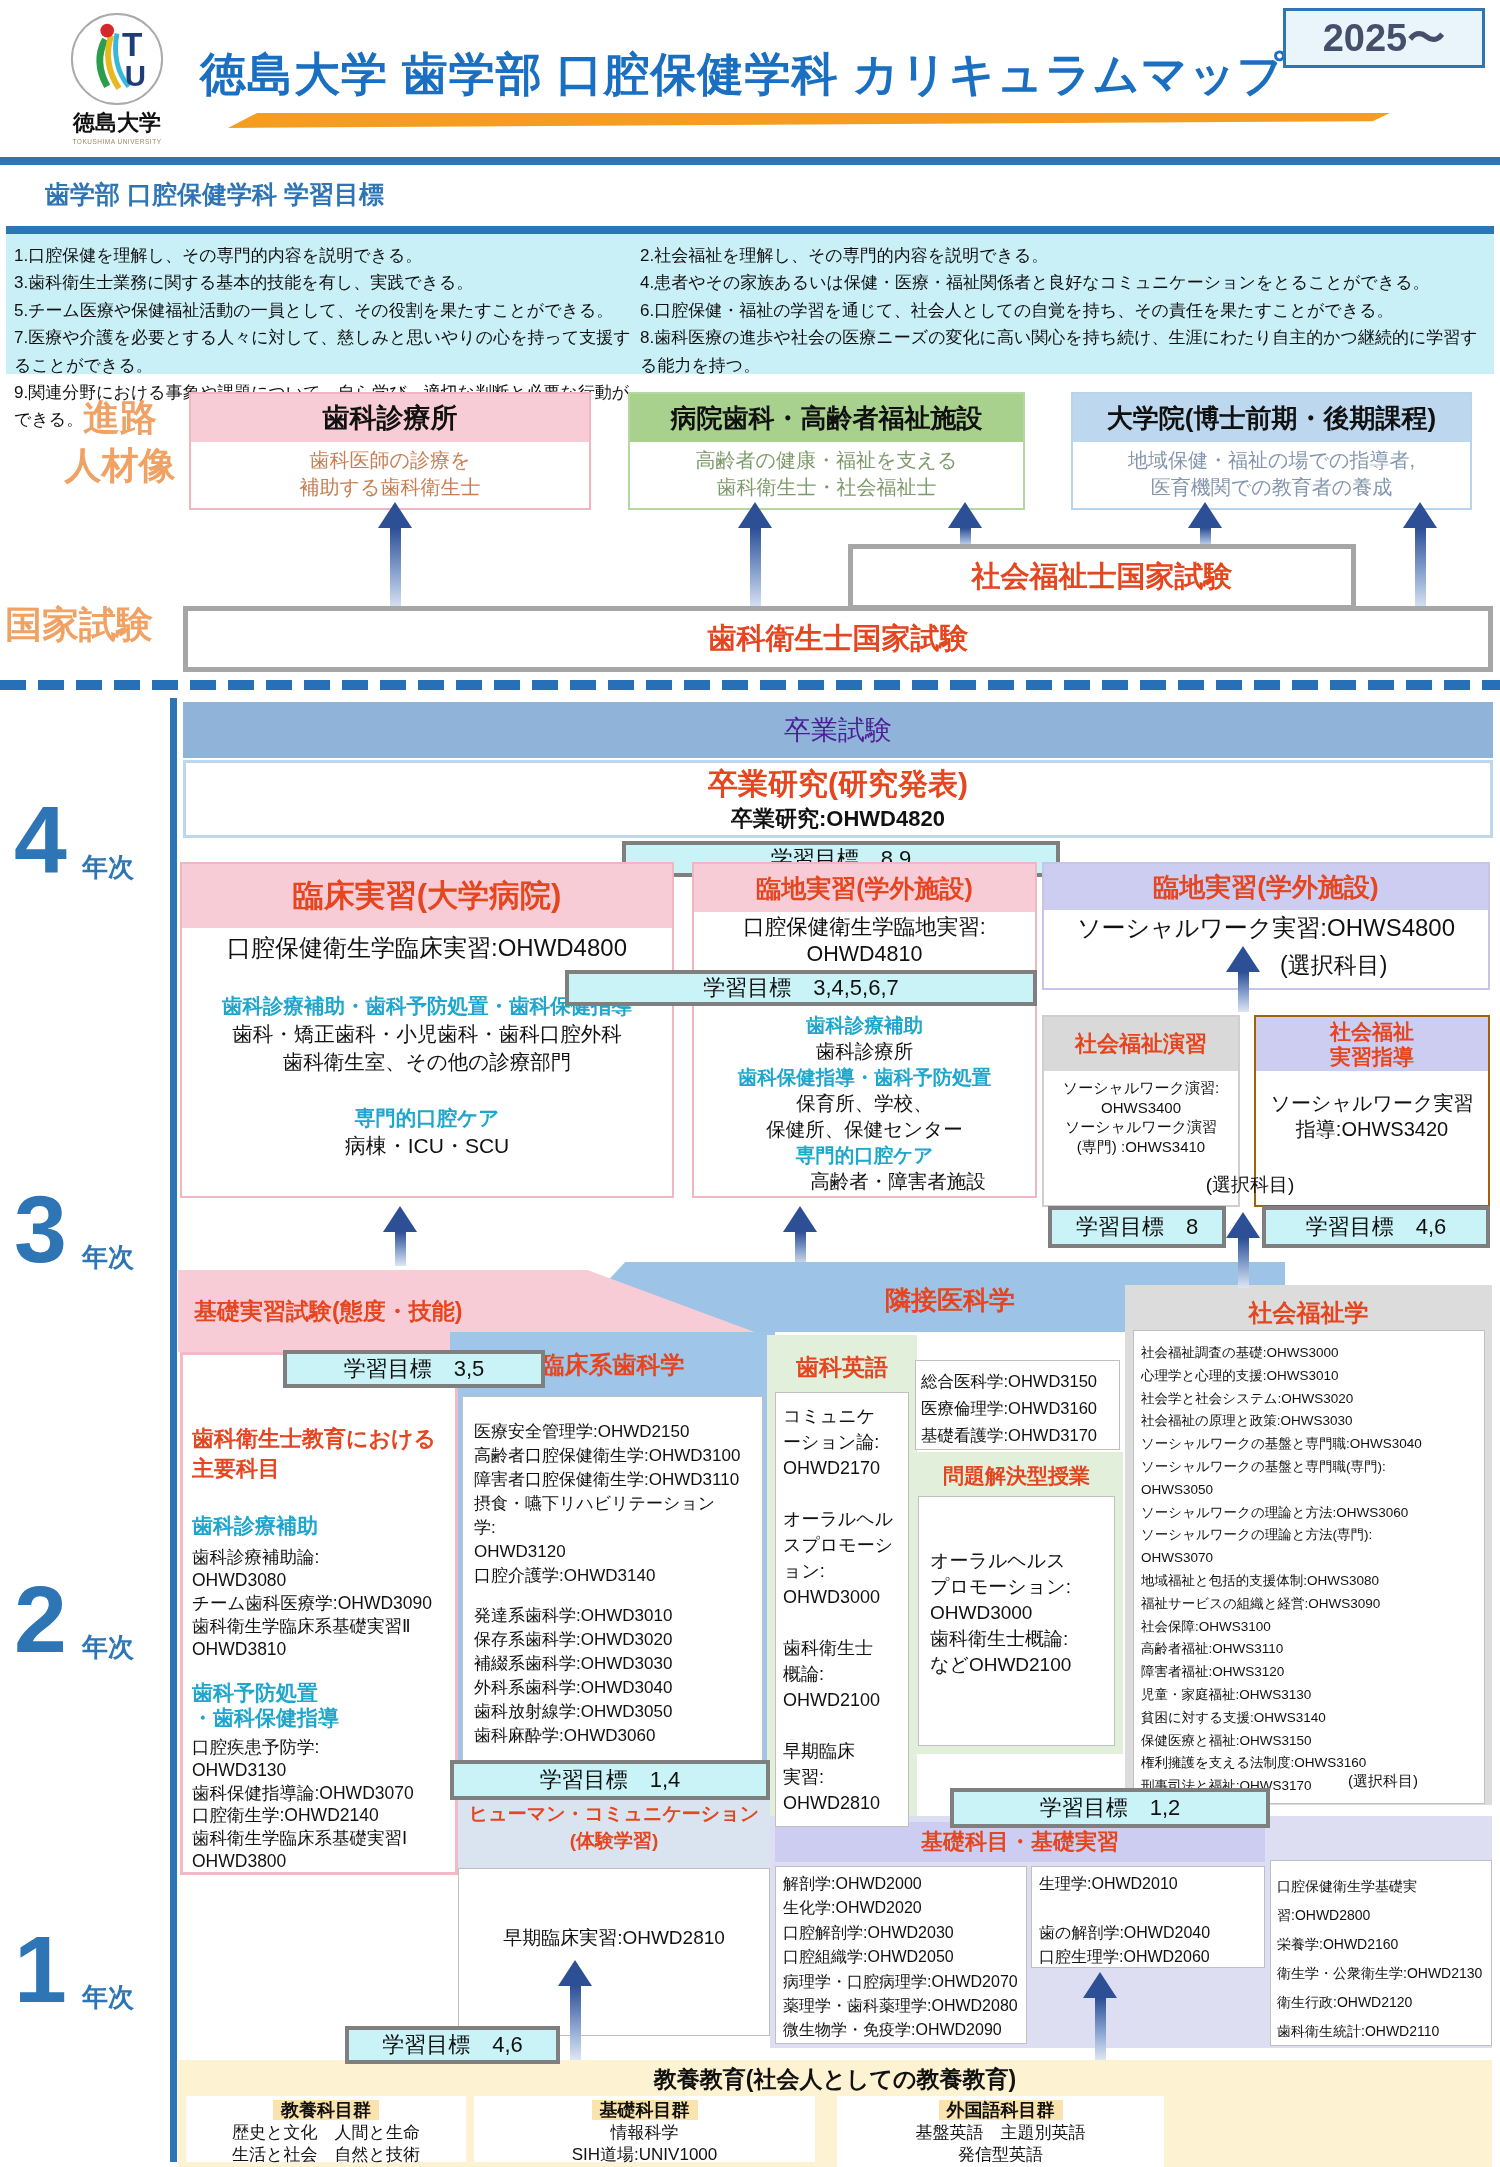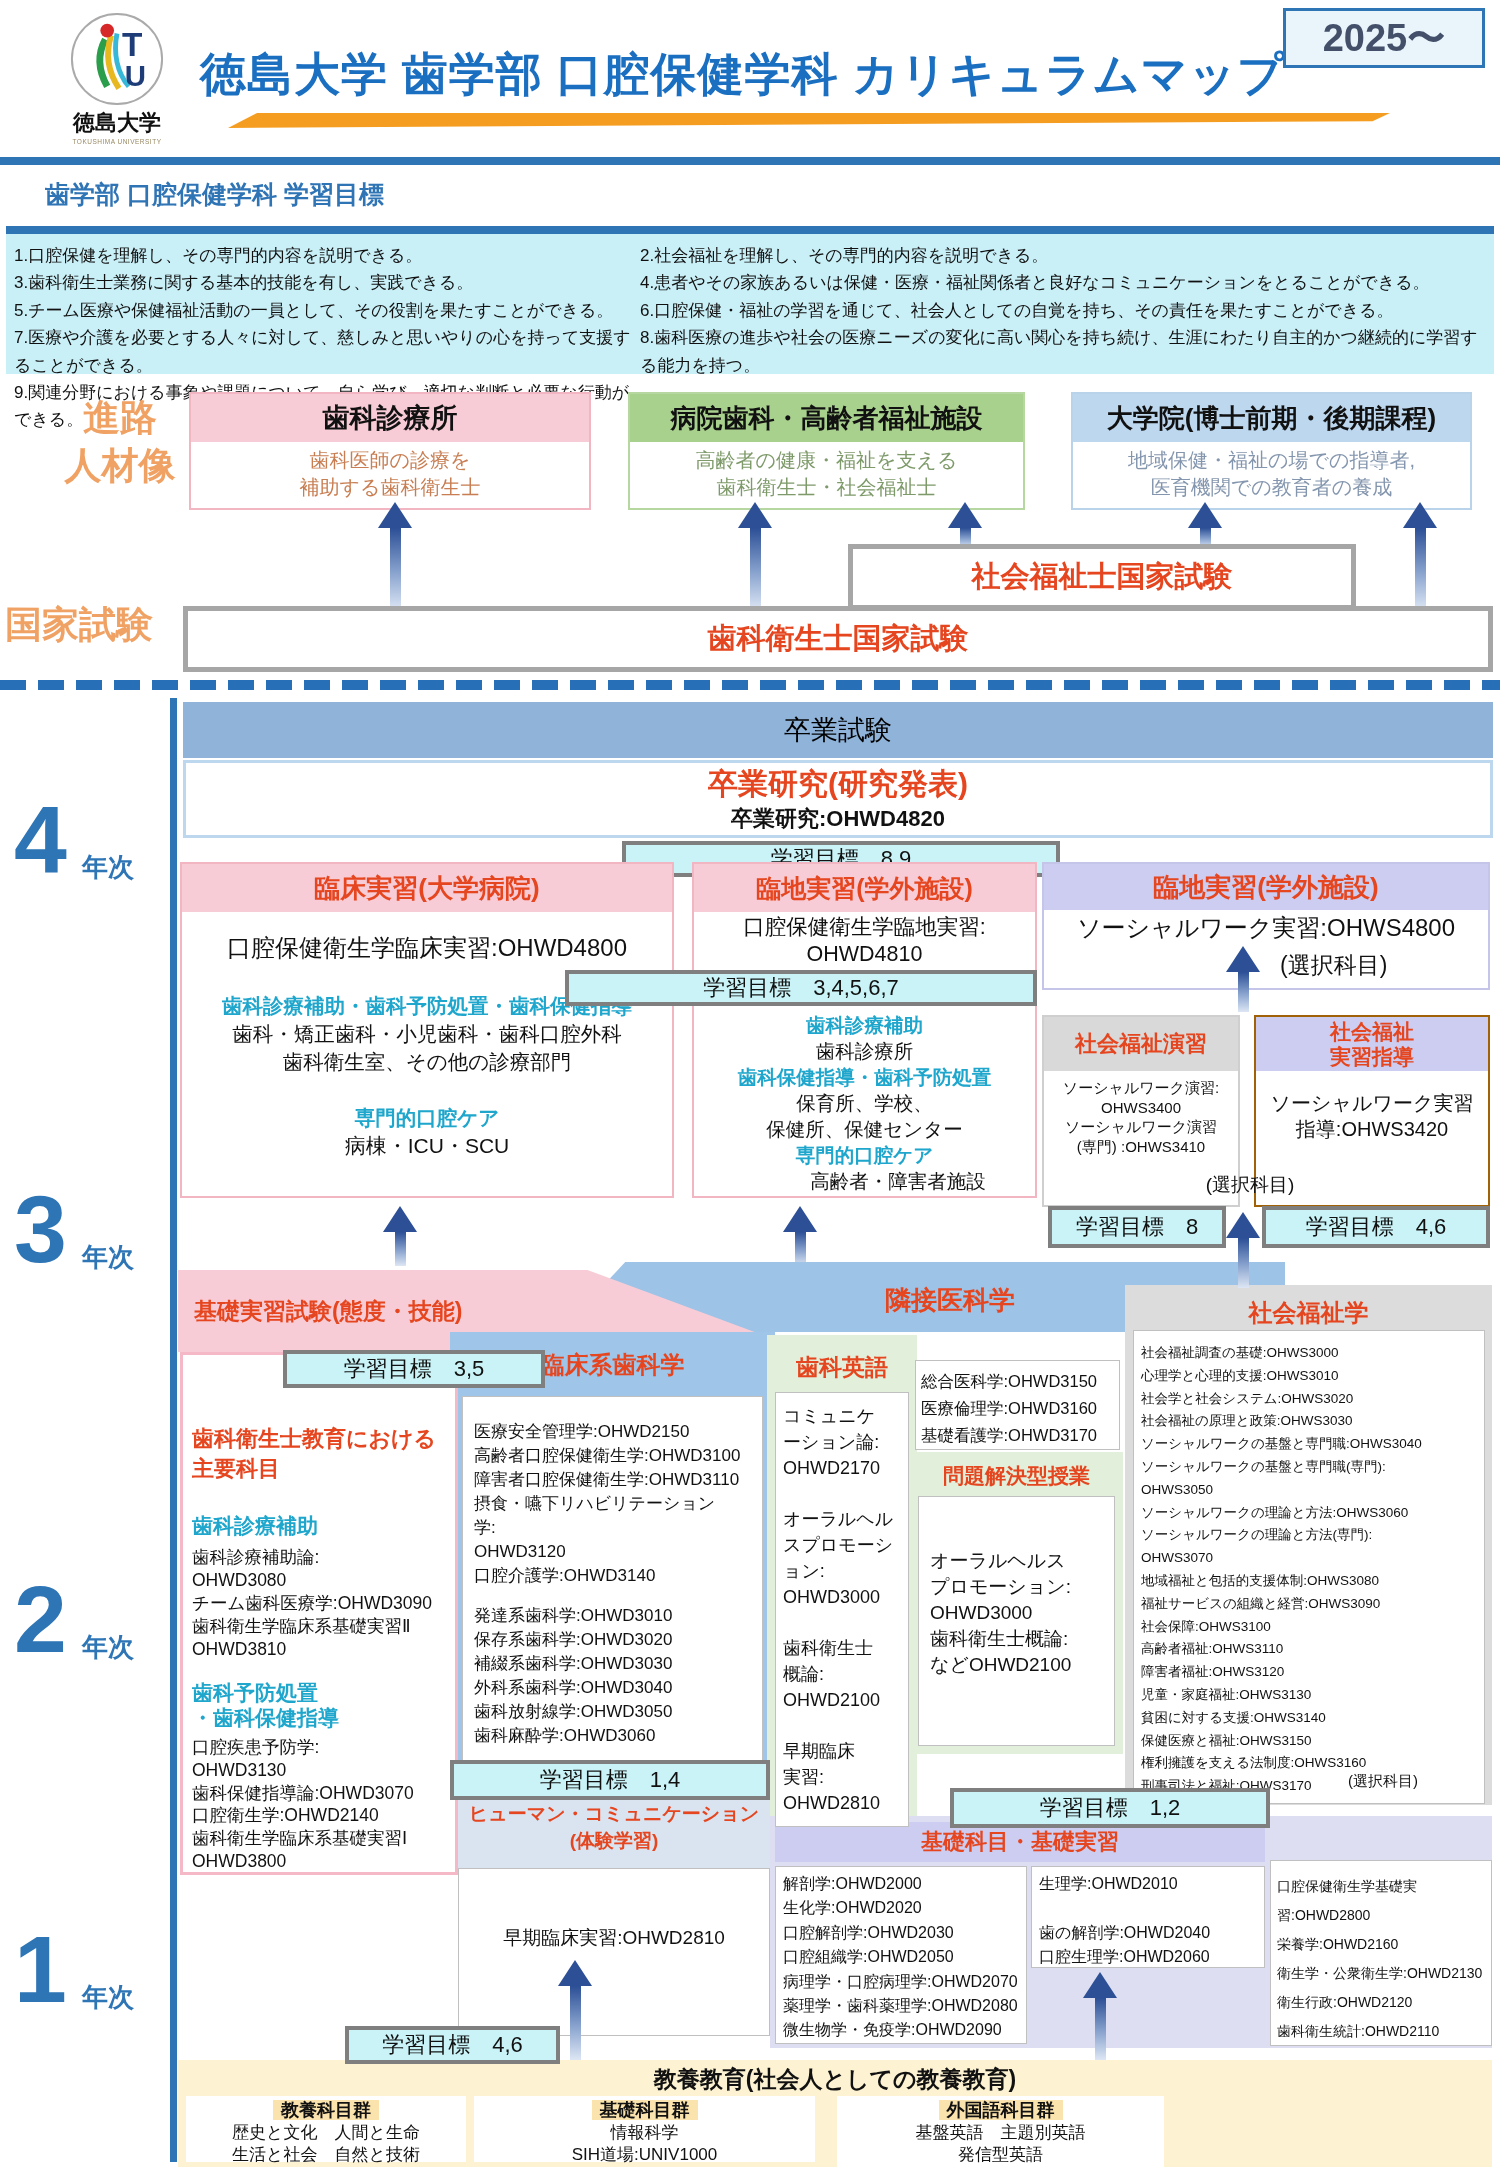--- a/index.html
+++ b/index.html
@@ -106,28 +106,28 @@
   <div class="abs" style="left:170px;top:698px;width:7px;height:1464px;background:#2e75b6"></div>
   <div class="abs b blue" style="left:14px;top:792px;font-size:95px;line-height:95px">4</div>
   <div class="abs b blue" style="left:82px;top:850px;font-size:26px">年次</div>
   <div class="abs b blue" style="left:14px;top:1182px;font-size:95px;line-height:95px">3</div>
   <div class="abs b blue" style="left:82px;top:1240px;font-size:26px">年次</div>
   <div class="abs b blue" style="left:14px;top:1572px;font-size:95px;line-height:95px">2</div>
   <div class="abs b blue" style="left:82px;top:1630px;font-size:26px">年次</div>
   <div class="abs b blue" style="left:14px;top:1922px;font-size:95px;line-height:95px">1</div>
   <div class="abs b blue" style="left:82px;top:1980px;font-size:26px">年次</div>
 
-  <div class="abs flexc" style="left:183px;top:702px;width:1310px;height:56px;background:#8fb3d9;font-size:27px;color:#000000">卒業試験</div>
+  <div class="abs flexc" style="left:183px;top:702px;width:1310px;height:56px;background:#8fb3d9;font-size:27px;color:#4c1d95">卒業試験</div>
   <div class="abs" style="left:183px;top:760px;width:1310px;height:78px;background:#fff;border:3px solid #bdd7ee"></div>
   <div class="abs ctr b red" style="left:183px;top:764px;width:1310px;font-size:30px">卒業研究(研究発表)</div>
   <div class="abs ctr" style="left:183px;top:804px;width:1310px;font-size:22px;font-weight:bold">卒業研究:OHWD4820</div>
   <div class="abs goal" style="left:622px;top:841px;width:438px;height:36px">学習目標　8,9</div>
 
   <div class="abs" style="left:180px;top:862px;width:494px;height:336px;background:#fff;border:2px solid #f2b5c2">
-    <div class="flexc b red" style="height:48px;background:#f8ccd6;font-size:26px">臨床実習(大学病院)</div>
+    <div class="flexc b red" style="height:64px;background:#f8ccd6;font-size:31px">臨床実習(大学病院)</div>
   </div>
   <div class="abs ctr" style="left:180px;top:932px;width:494px;font-size:24px">口腔保健衛生学臨床実習:OHWD4800</div>
   <div class="abs ctr b cyan" style="left:180px;top:992px;width:494px;font-size:20.5px">歯科診療補助・歯科予防処置・歯科保健指導</div>
   <div class="abs ctr" style="left:180px;top:1020px;width:494px;font-size:20.5px">歯科・矯正歯科・小児歯科・歯科口腔外科</div>
   <div class="abs ctr" style="left:180px;top:1048px;width:494px;font-size:20.5px">歯科衛生室、その他の診療部門</div>
   <div class="abs ctr b cyan" style="left:180px;top:1104px;width:494px;font-size:20.5px">専門的口腔ケア</div>
   <div class="abs ctr" style="left:180px;top:1132px;width:494px;font-size:21px">病棟・ICU・SCU</div>
 
   <div class="abs" style="left:692px;top:862px;width:345px;height:336px;background:#fff;border:2px solid #f2b5c2">
     <div class="flexc b red" style="height:48px;background:#f8ccd6;font-size:25px">臨地実習(学外施設)</div>

